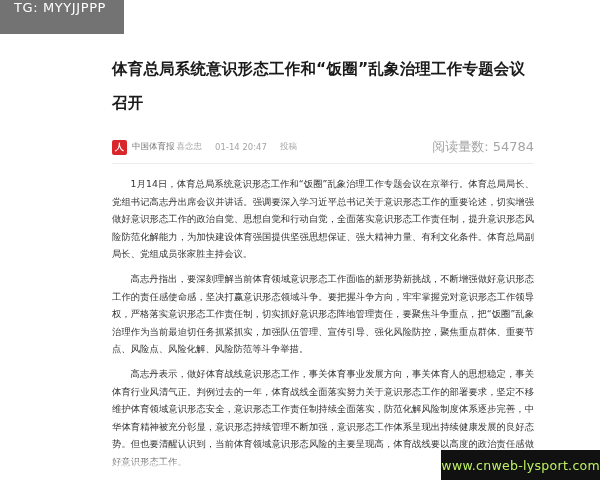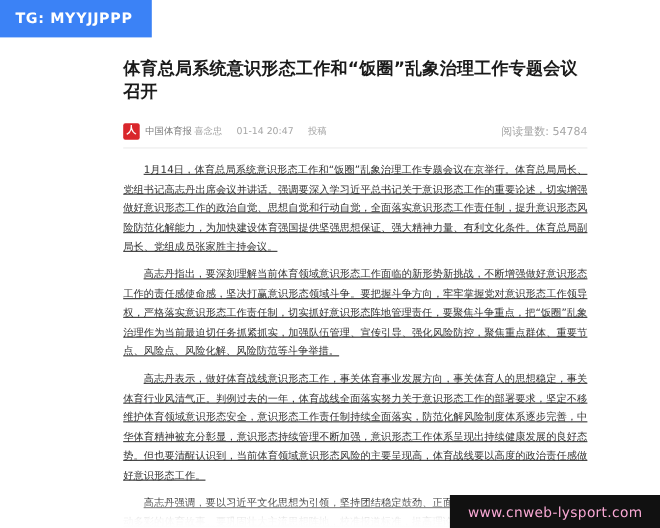--- a/index.html
+++ b/index.html
@@ -22,56 +22,55 @@
     height: 480px;
     background: #ffffff;
   }
   
   .tg-badge {
     position: absolute;
     left: 0;
     top: 0;
     height: 34px;
     padding: 0 18px 0 14px;
-    background: #3b82f6;
+    background: #737373;
     color: #ffffff;
     font-size: 13px;
-    font-weight: bold;
+    font-weight: normal;
     letter-spacing: 0.6px;
     display: flex;
-    align-items: center;
     font-family: "DejaVu Sans", "Liberation Sans", sans-serif;
   }
   
   .watermark {
     position: absolute;
     right: 0;
     bottom: 0;
     height: 30px;
-    padding: 0 16px;
+    padding: 0 0;
     background: #111111;
-    color: #f9a8d4;
+    color: #bef264;
     font-size: 12.5px;
     display: flex;
     align-items: center;
     letter-spacing: 0.3px;
   }
   .content {
     position: absolute;
     left: 0;
     top: 34px;
     width: 600px;
     height: 446px;
     padding: 0;
     box-sizing: border-box;
   }
   .headline {
     margin: 18px 66px 0 112px;
     font-size: 15.5px;
-    line-height: 21px;
+    line-height: 34px;
     font-weight: bold;
     color: #1a1a1a;
     letter-spacing: 0.2px;
   }
   .meta-row {
     margin: 18px 66px 0 112px;
     display: flex;
     align-items: center;
     font-size: 8.5px;
     color: #9a9a9a;
@@ -95,39 +94,38 @@
     margin-right: 2px;
   }
   .meta-item {
     margin-right: 13px;
     color: #a5a5a5;
     font-size: 8.5px;
   }
   .meta-spacer { flex: 1 1 auto; }
   .meta-read {
     color: #a5a5a5;
-    font-size: 10px;
+    font-size: 13px;
   }
   .divider {
     margin: 7px 66px 0 112px;
     height: 1px;
     background: #ececec;
   }
   .body-text {
     margin: 11px 66px 0 112px;
     color: #333333;
     font-size: 9.3px;
     line-height: 17.6px;
     text-align: justify;
     letter-spacing: 0.05px;
   }
   .body-text p {
     margin: 0 0 7px 0;
     text-indent: 2em;
-    text-decoration: underline;
   }
   .body-text p:last-child {
     margin-bottom: 0;
   }
   .fade-bottom {
     position: absolute;
     left: 0;
     bottom: 0;
     width: 600px;
     height: 26px;

